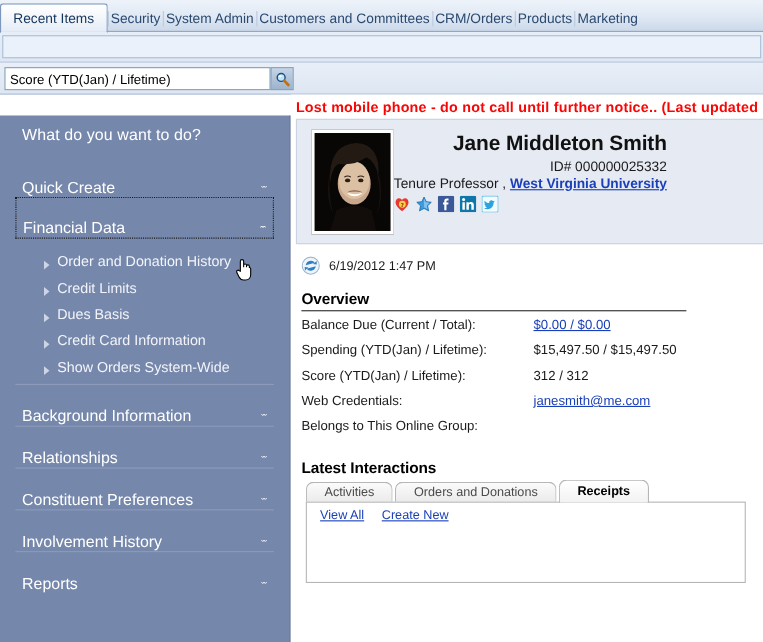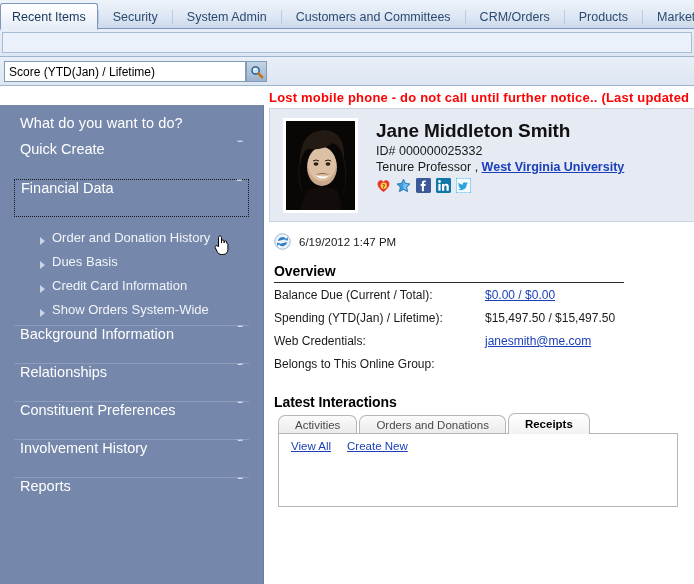--- a/index.html
+++ b/index.html
@@ -26,21 +26,21 @@
   }
   .tabs {
     position: absolute; left: 0; top: 0;
     height: 29px;
     display: flex; align-items: flex-end;
     white-space: nowrap;
   }
   .tab {
     height: 24px;
     line-height: 24px;
-    padding: 0 14px;
+    padding: 0 2px;
     font-size: 12.5px;
     color: #2c4a70;
     box-sizing: border-box;
     position: relative;
   }
   .tab.active {
     background: linear-gradient(to bottom, #ffffff 0%, #f4f7fb 45%, #e5ecf6 100%);
     border: 1px solid #7b97bb;
     border-bottom: 1px solid #e8eef7;
     border-radius: 3px 3px 0 0;
@@ -159,21 +159,21 @@
   .sb-question {
     color: #ffffff;
     font-size: 14.5px;
     padding: 10px 4px 0 20px;
     letter-spacing: .1px;
   }
   .sb-section {
     position: relative;
     margin: 0 14px;
     height: 38px;
-    display: flex; align-items: flex-start;
+    display: flex; align-items: flex-end;
     border-top: 1px solid #8d9cbb;
     cursor: pointer;
     box-sizing: border-box;
   }
   .sb-section.first { border-top: none; }
   .sb-section.focused {
     border: 1px dotted #1a1a1a;
     border-top: 1px dotted #1a1a1a;
   }
   .sb-section-label {
@@ -241,22 +241,22 @@
     width: 75px; height: 95px;
     border: 3px solid #ffffff;
     box-sizing: border-box;
     background: #0a0806;
     position: relative;
     overflow: hidden;
     flex: 0 0 auto;
   }
   .avatar svg { display: block; }
   .profile-info {
-    padding-left: 18px;
     padding-top: 2px;
+    text-align: right;
   }
   .profile-name {
     font-size: 19px;
     font-weight: bold;
     color: #111111;
     line-height: 1.15;
     letter-spacing: -.1px;
   }
   .profile-id {
     font-size: 12.5px;
@@ -438,20 +438,24 @@
 
     <div class="sb-section focused">
       <span class="sb-section-label">Financial Data</span>
       <span class="sb-chev">ˆˆ</span>
     </div>
 
     <div class="sb-sublist">
       <div class="sb-subitem">
         <span class="sb-arrow"></span>
         <span class="sb-subitem-label">Order and Donation History</span>
+      </div>
+      <div class="sb-subitem">
+        <span class="sb-arrow"></span>
+        <span class="sb-subitem-label">Credit Limits</span>
       </div>
       <div class="sb-subitem">
         <span class="sb-arrow"></span>
         <span class="sb-subitem-label">Dues Basis</span>
       </div>
       <div class="sb-subitem">
         <span class="sb-arrow"></span>
         <span class="sb-subitem-label">Credit Card Information</span>
       </div>
       <div class="sb-subitem">
@@ -553,20 +557,24 @@
     <div class="ov-table">
       <div class="ov-row">
         <span class="ov-label">Balance Due (Current / Total):</span>
         <span class="ov-value"><a href="#">$0.00 / $0.00</a></span>
       </div>
       <div class="ov-row">
         <span class="ov-label">Spending (YTD(Jan) / Lifetime):</span>
         <span class="ov-value">$15,497.50 / $15,497.50</span>
       </div>
       <div class="ov-row">
+        <span class="ov-label">Score (YTD(Jan) / Lifetime):</span>
+        <span class="ov-value">312 / 312</span>
+      </div>
+      <div class="ov-row">
         <span class="ov-label">Web Credentials:</span>
         <span class="ov-value"><a href="#">janesmith@me.com</a></span>
       </div>
       <div class="ov-row">
         <span class="ov-label">Belongs to This Online Group:</span>
         <span class="ov-value"></span>
       </div>
     </div>
 
     <div class="section-title" style="padding-top:14px;">Latest Interactions</div>

